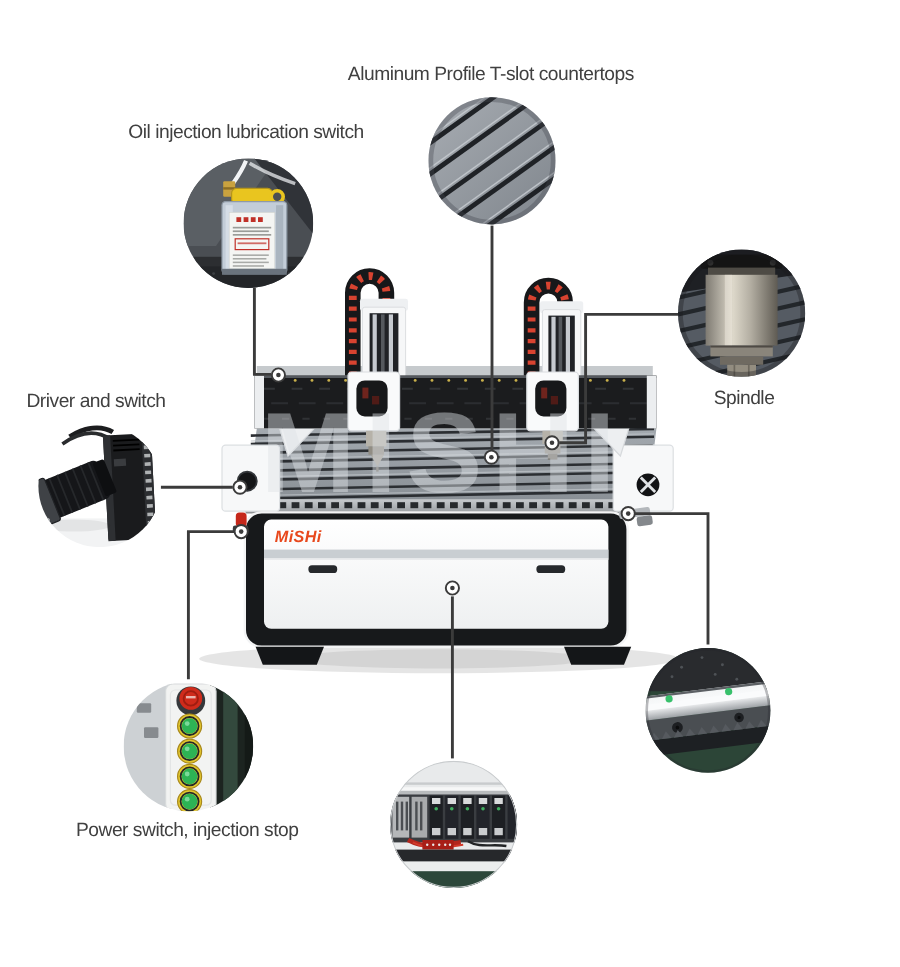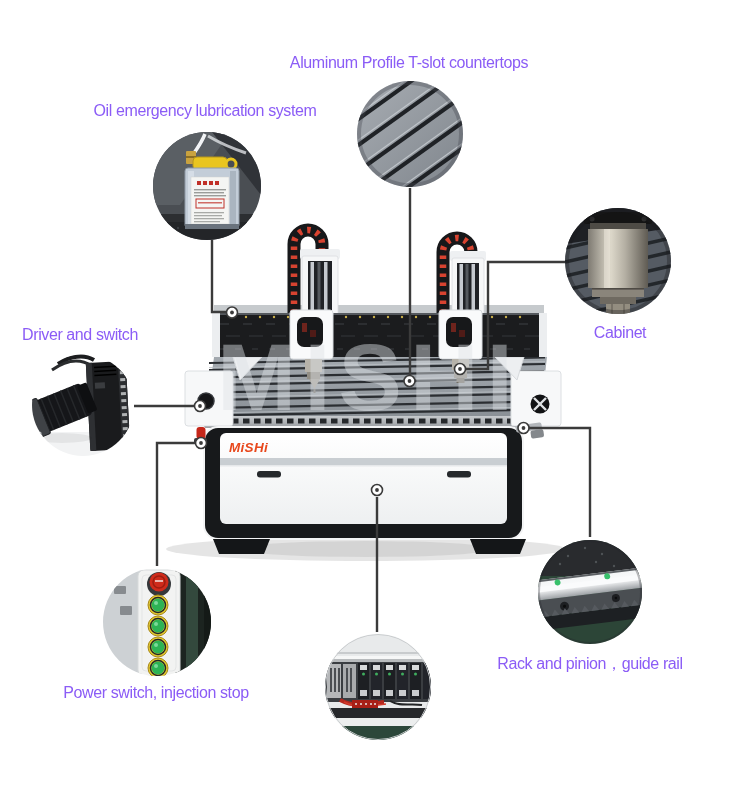--- a/index.html
+++ b/index.html
@@ -1,20 +1,20 @@
 <!DOCTYPE html>
 <html><head>
 <meta charset="utf-8">
 <style>
   html,body{margin:0;padding:0;background:#fff;}
   .stage{position:relative;width:750px;height:806px;background:#ffffff;overflow:hidden;
          font-family:"Liberation Sans",sans-serif;}
   .stage svg{position:absolute;left:0;top:0;}
   .lbl{position:absolute;transform:translateX(-50%);font-size:16px;line-height:1.15;
-       color:#8b5cf6;white-space:nowrap;letter-spacing:-0.4px;
+       color:#404040;white-space:nowrap;letter-spacing:-0.4px;
        font-family:"Liberation Sans",sans-serif;}
 </style>
 </head>
 <body>
 
 <div class="stage">
 
 <svg width="750" height="806" viewBox="0 0 750 806">
   <defs>
     <linearGradient id="gTable" x1="0" y1="0" x2="0" y2="1">
@@ -552,20 +552,19 @@
           <circle cx="371" cy="704" r="1"></circle>
           <circle cx="375" cy="704" r="1"></circle>
         </g>
     <rect x="325" y="708" width="106" height="10" fill="#26282b"></rect>
     <rect x="325" y="718" width="106" height="8" fill="#eceeee"></rect>
     <rect x="325" y="726" width="106" height="14" fill="#2c473a"></rect>
     <circle cx="378" cy="687" r="52.5" fill="none" stroke="#c9ccce" stroke-width="1"></circle>
   </g>
 </svg>
 
-<div class="lbl" style="left:205px;top:102px">Oil emergency lubrication system</div>
+<div class="lbl" style="left:205px;top:102px">Oil injection lubrication switch</div>
 <div class="lbl" style="left:409px;top:54px">Aluminum Profile T-slot countertops</div>
 <div class="lbl" style="left:80px;top:326px">Driver and switch</div>
-<div class="lbl" style="left:620px;top:324px">Cabinet</div>
+<div class="lbl" style="left:620px;top:324px">Spindle</div>
 <div class="lbl" style="left:156px;top:684px">Power switch, injection stop</div>
-<div class="lbl" style="left:590px;top:655px">Rack and pinion，guide rail</div>
 
 </div>
 
 </body></html>

